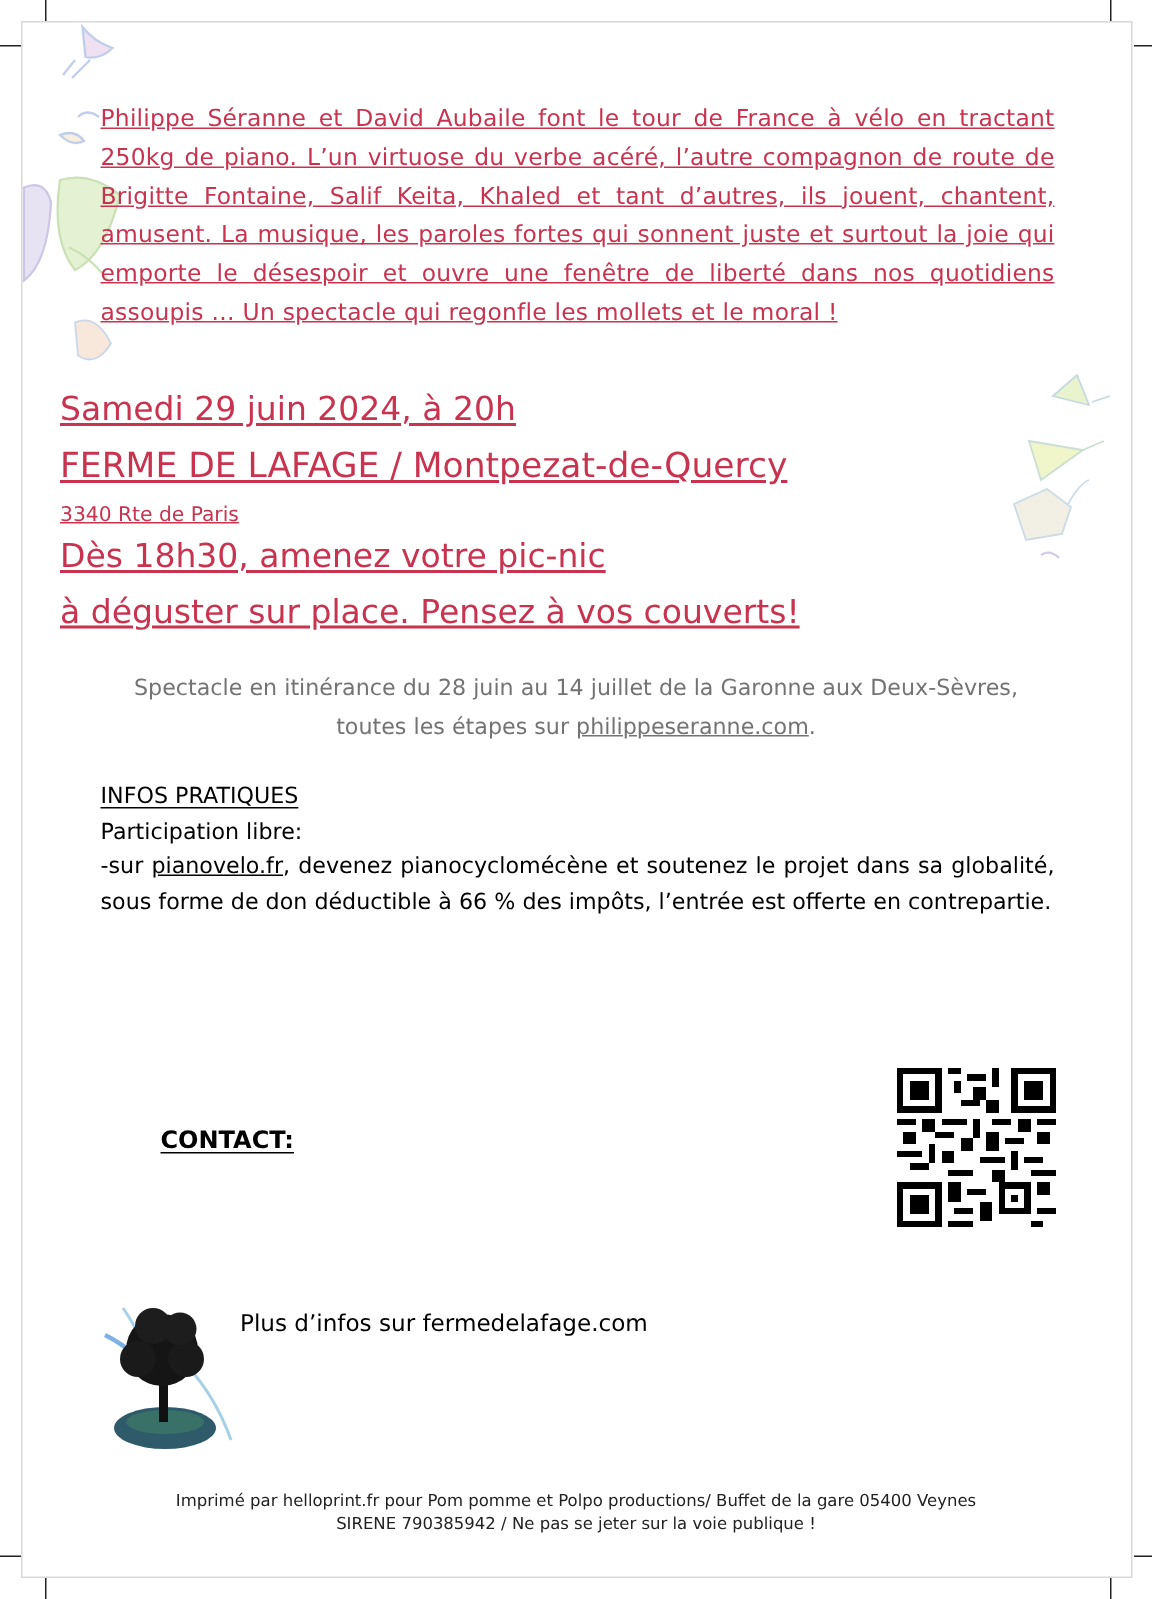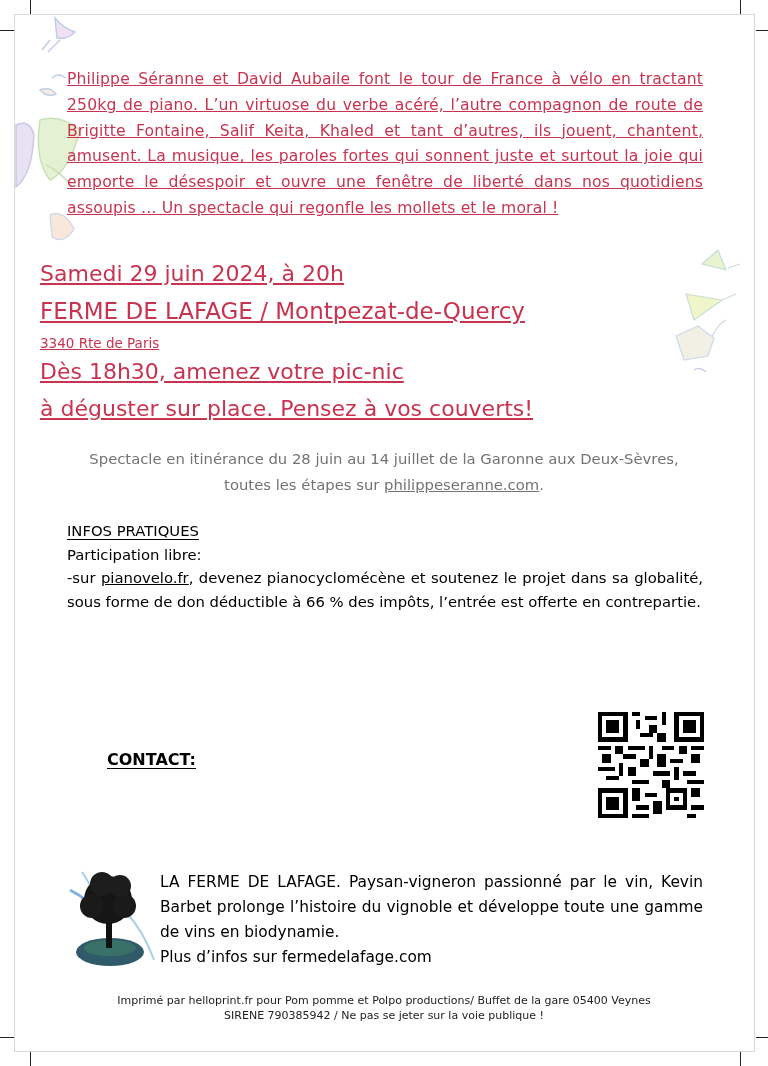--- a/index.html
+++ b/index.html
@@ -177,20 +177,19 @@
   <ellipse cx="48" cy="90" rx="34" ry="14" fill="#2f5a6a"></ellipse>
   <ellipse cx="48" cy="86" rx="26" ry="8" fill="#3d7a6a" opacity="0.7"></ellipse>
   <rect x="44" y="58" width="6" height="28" fill="#111"></rect>
   <circle cx="46" cy="38" r="24" fill="#151515"></circle>
   <circle cx="30" cy="44" r="12" fill="#1a1a1a"></circle>
   <circle cx="62" cy="44" r="12" fill="#1a1a1a"></circle>
   <circle cx="40" cy="22" r="12" fill="#1d1d1d"></circle>
   <circle cx="58" cy="24" r="11" fill="#1d1d1d"></circle>
 </svg>
 <div class="farm black">
-  <div>LA FERME DE LAFAGE. Paysan-vigneron passionné par le vin, Kevin Barbet prolonge l’histoire du vignoble et développe toute une gamme de vins en biodynamie.</div>
   <div>Plus d’infos sur fermedelafage.com</div>
 </div>
 
 <div class="footer">
   <div>Imprimé par helloprint.fr pour Pom pomme et Polpo productions/ Buffet de la gare 05400 Veynes</div>
   <div>SIRENE 790385942 / Ne pas se jeter sur la voie publique !</div>
 </div>
 
 </body></html>

